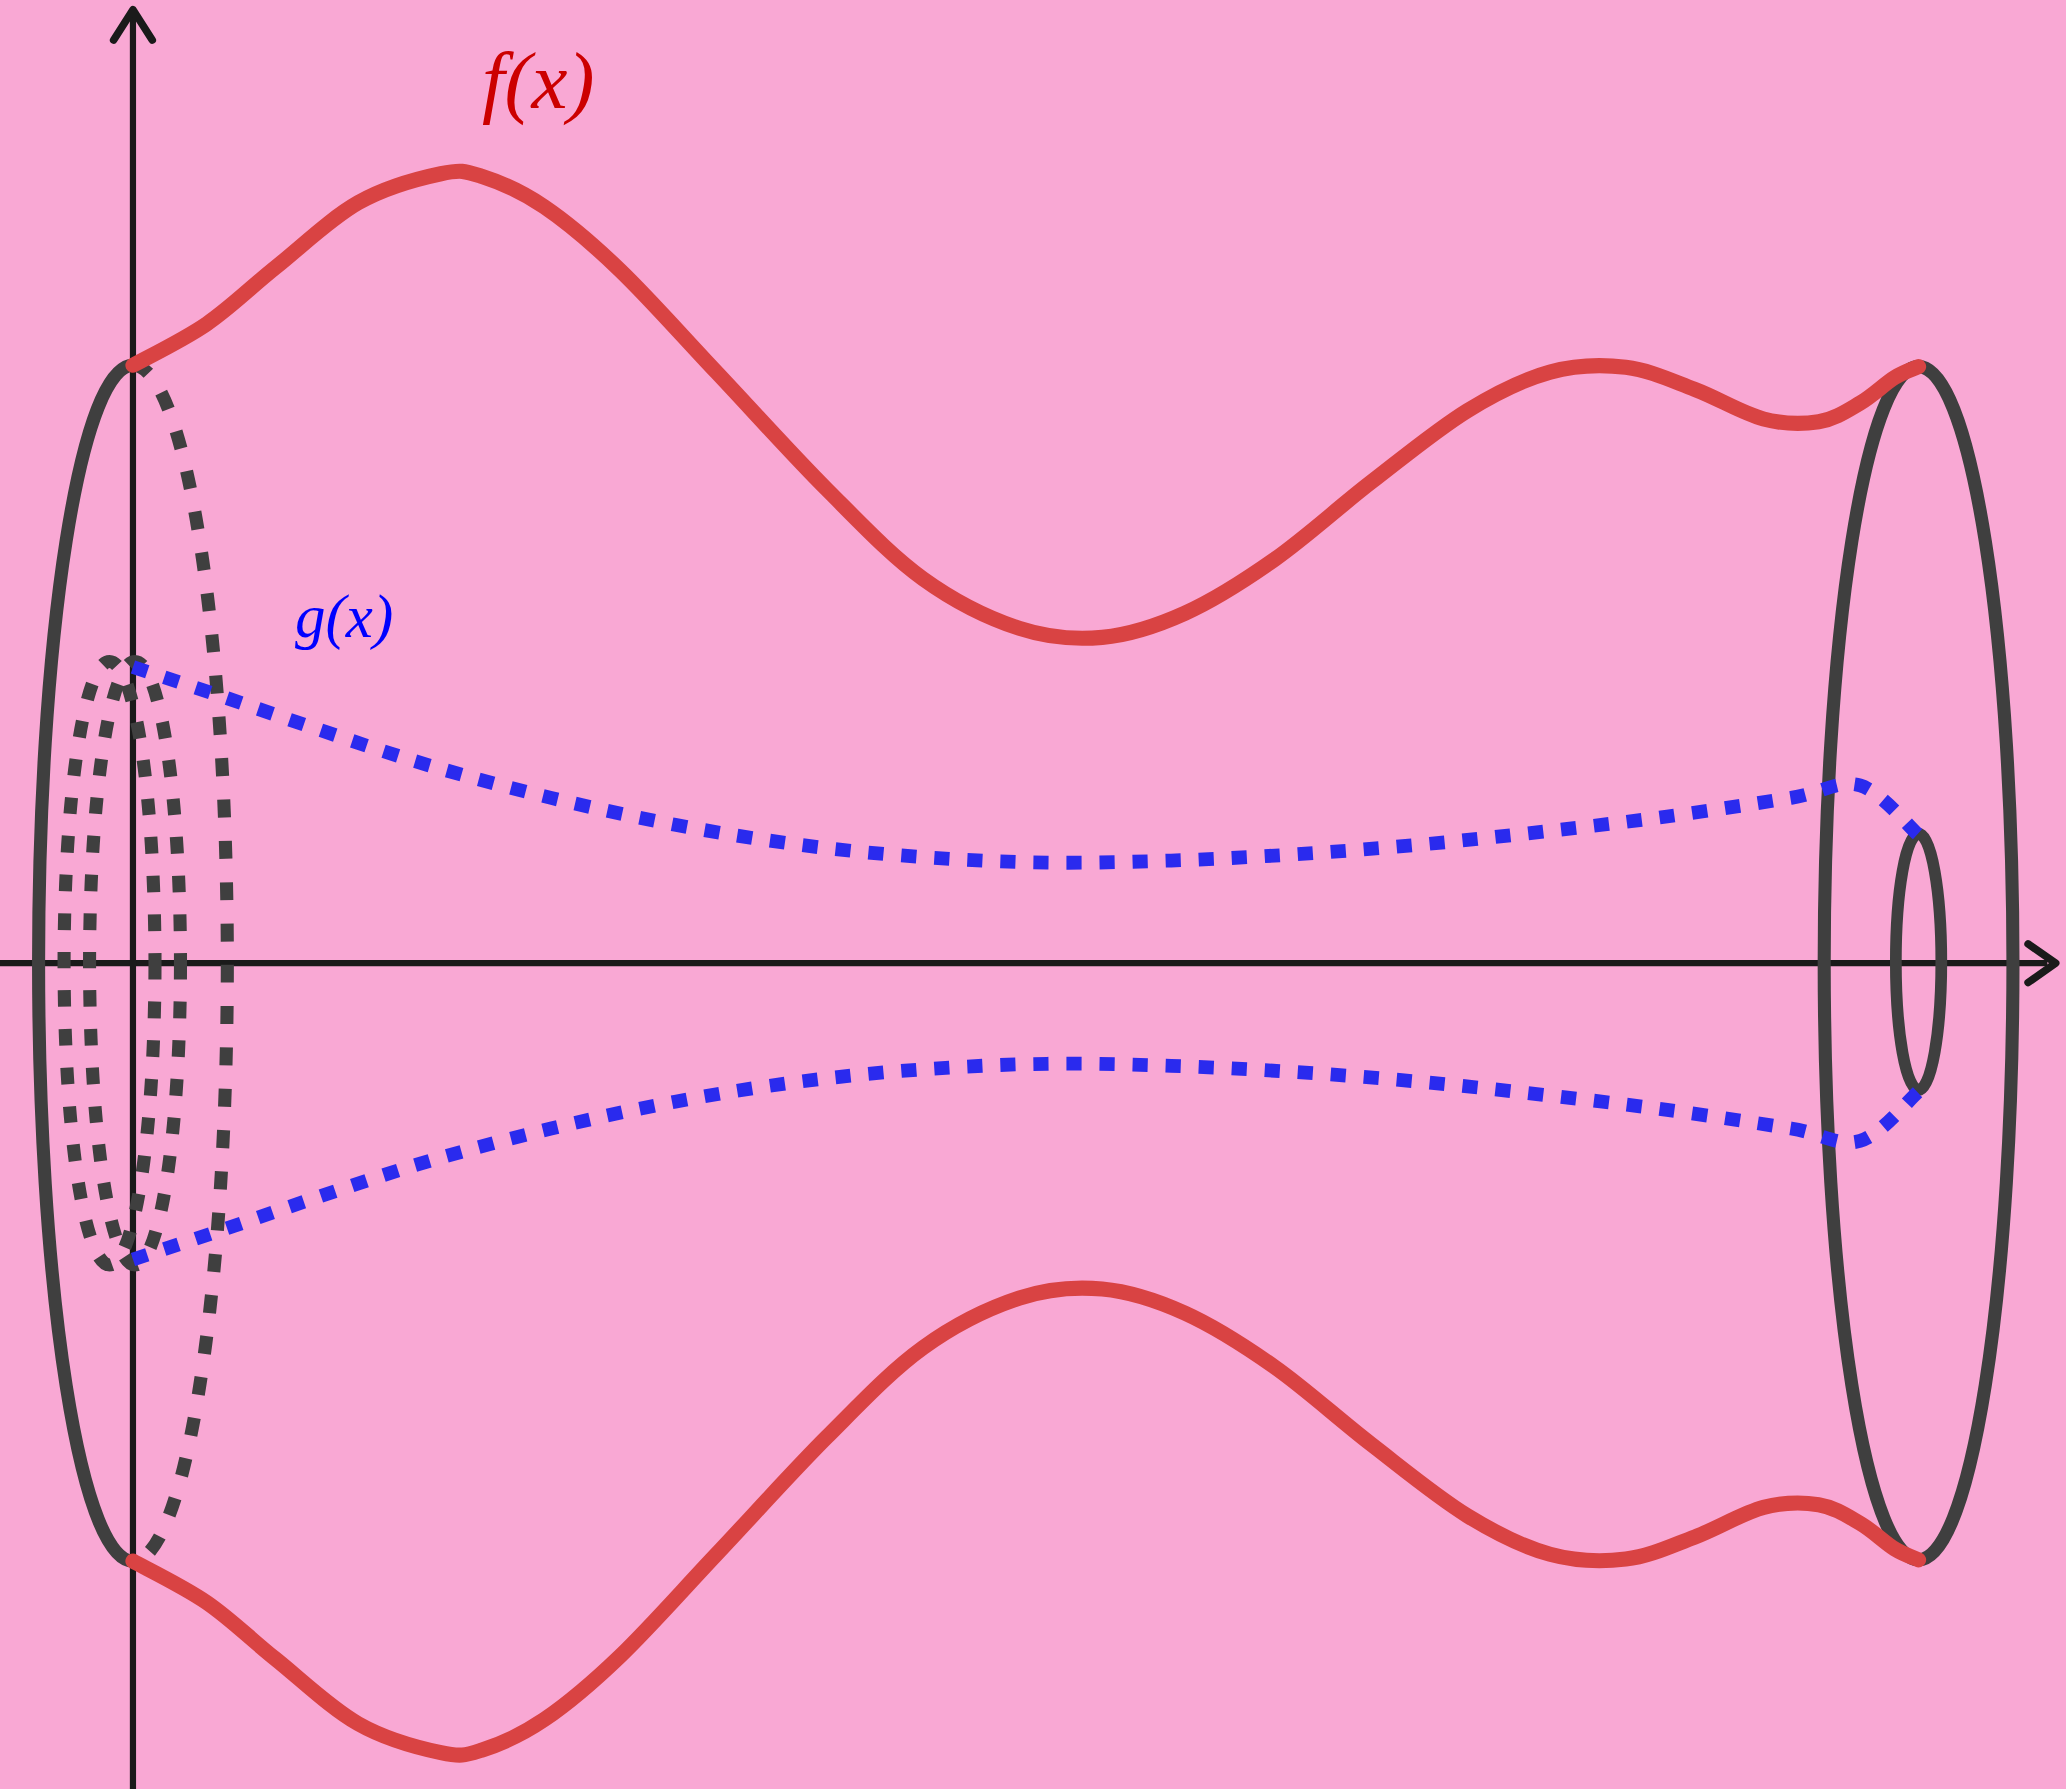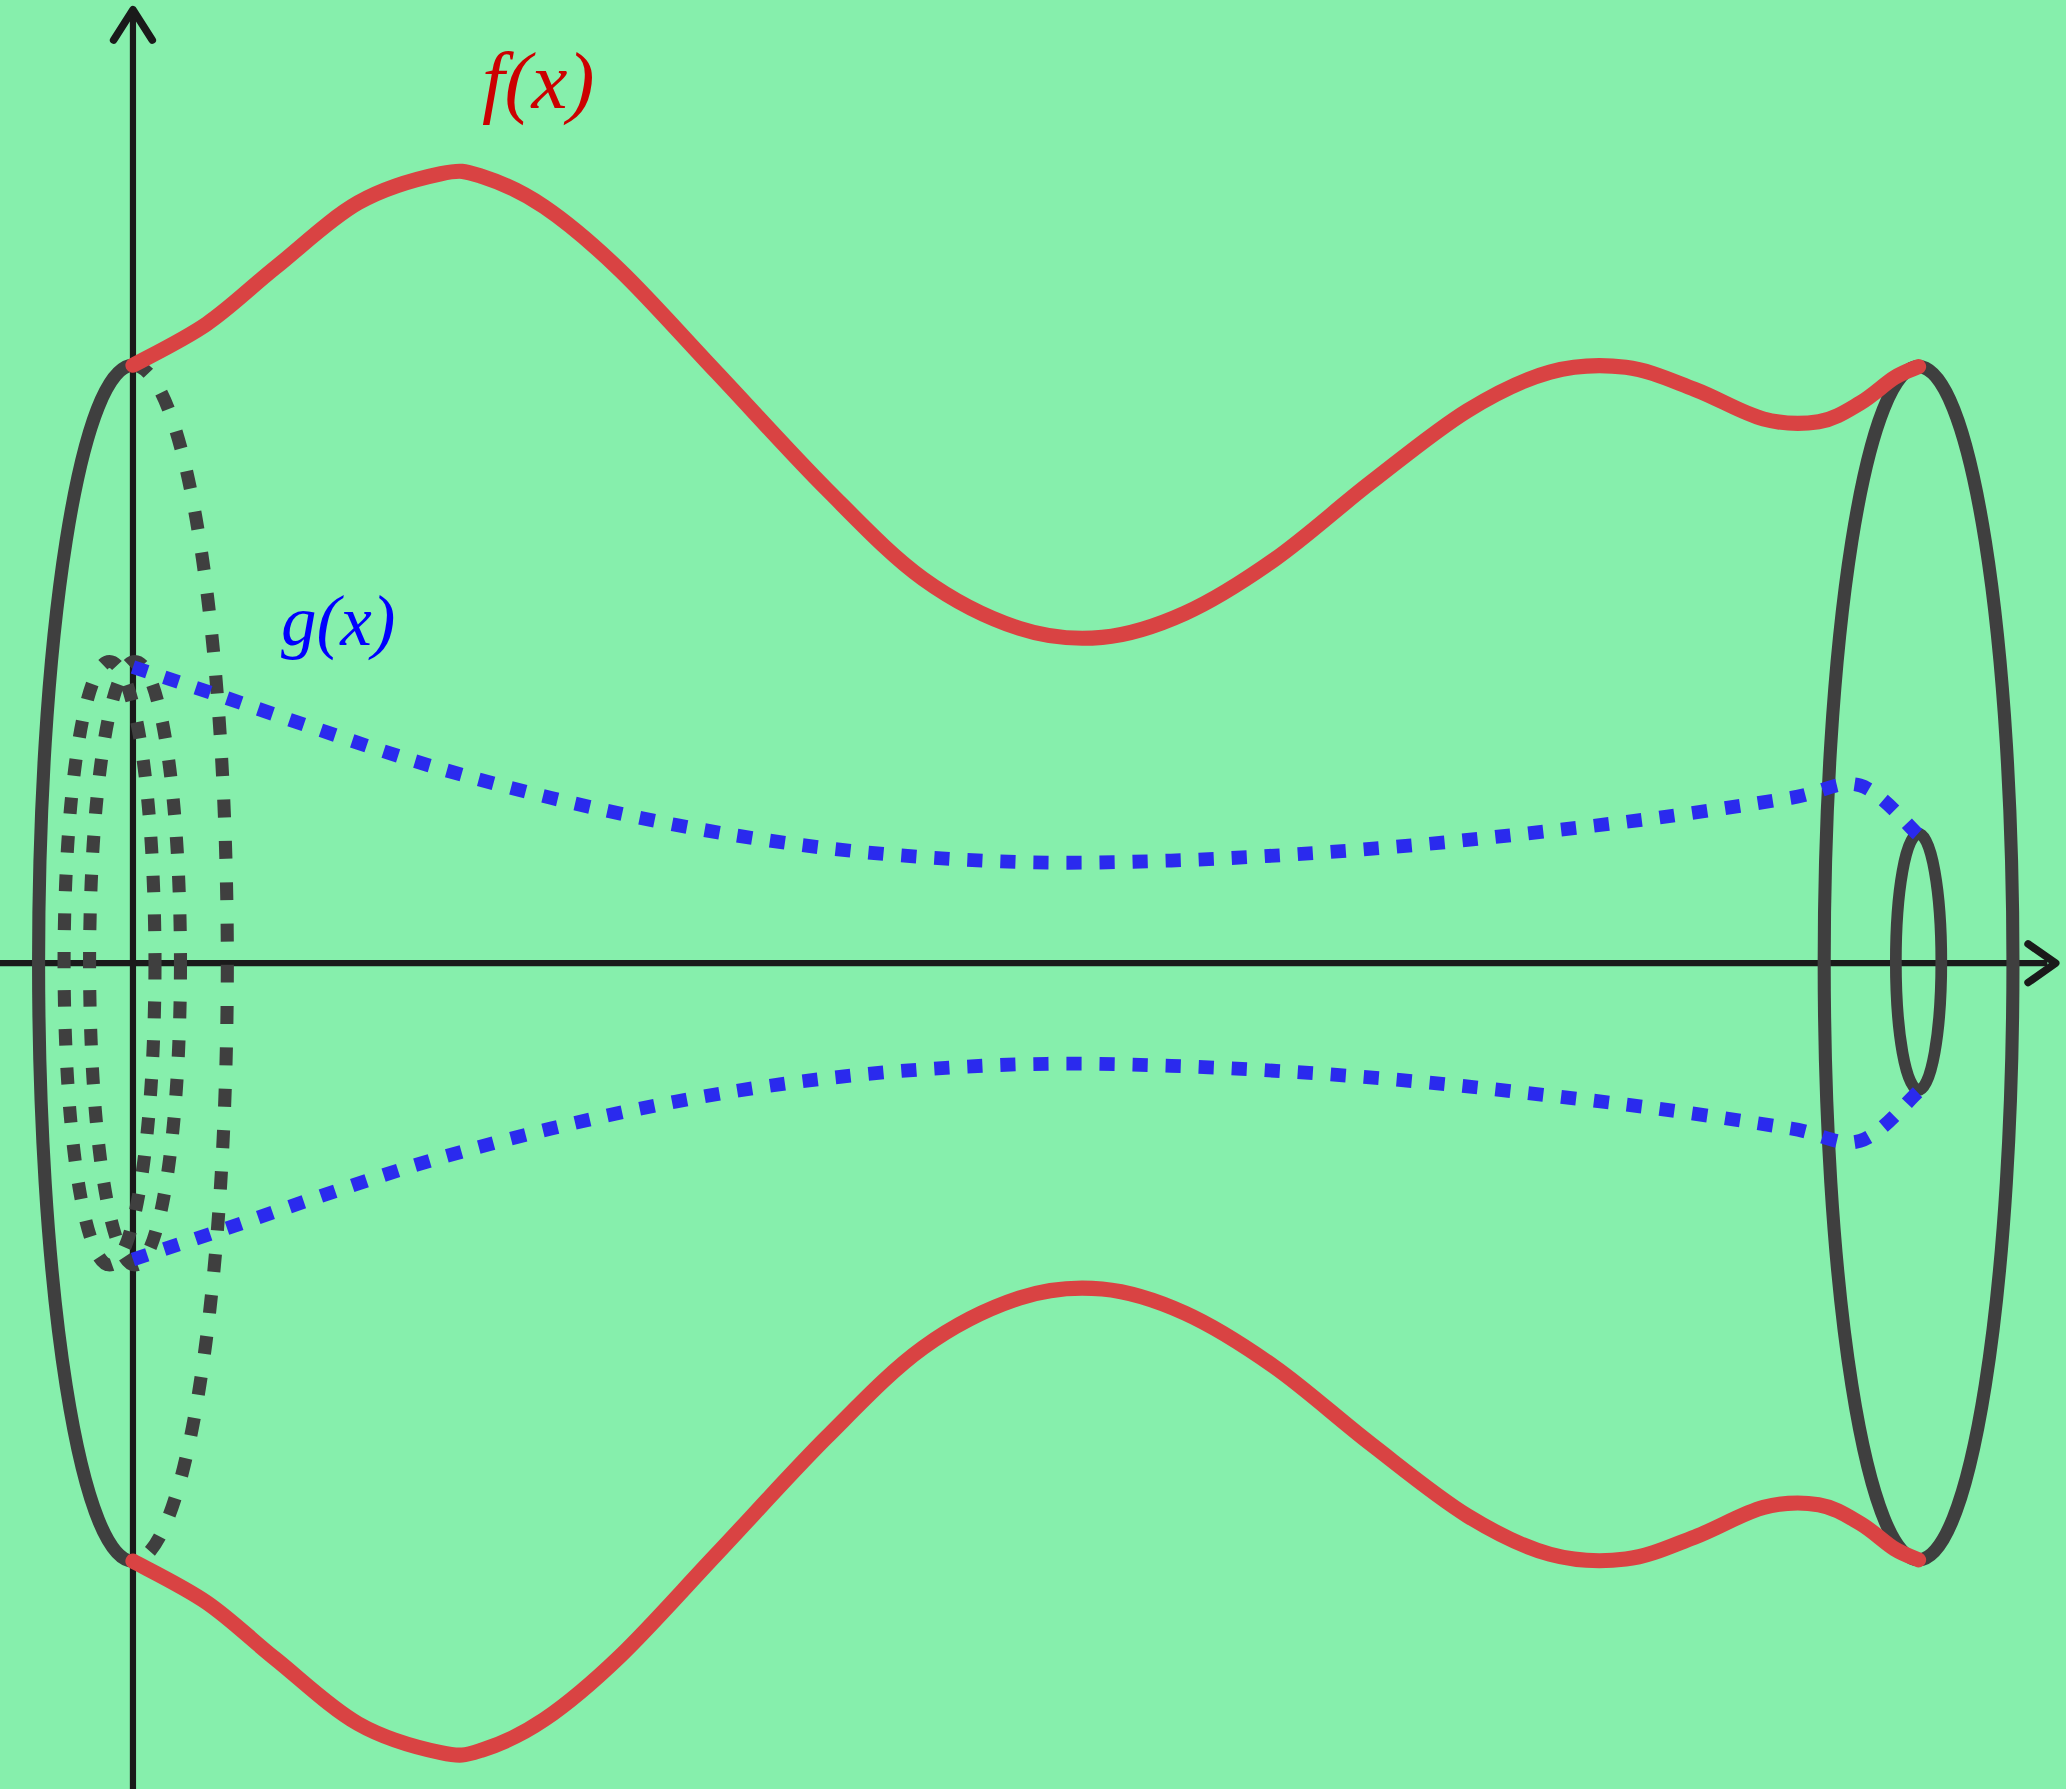--- a/index.html
+++ b/index.html
@@ -8,21 +8,21 @@
     padding: 0;
     background: #ffffff;
   }
   body {
     font-family: "Liberation Serif", serif;
   }
   #stage {
     position: relative;
     width: 2066px;
     height: 1790px;
-    background: #86efac;
+    background: #f9a8d4;
     overflow: hidden;
   }
   #figure {
     position: absolute;
     left: 0;
     top: 0;
     width: 2066px;
     height: 1790px;
     display: block;
   }
@@ -34,23 +34,23 @@
     white-space: nowrap;
     user-select: none;
     line-height: 1;
   }
   #label-f {
     left: 482px;
     top: 41px;
     font-size: 81px;
   }
   #label-g {
-    left: 281px;
+    left: 295px;
     top: 586px;
-    font-size: 71px;
+    font-size: 61px;
   }
 </style>
 </head>
 <body>
 
 <div id="stage">
 
   <svg id="figure" viewBox="0 0 2999 2598" xmlns="http://www.w3.org/2000/svg">
 
     <g>

